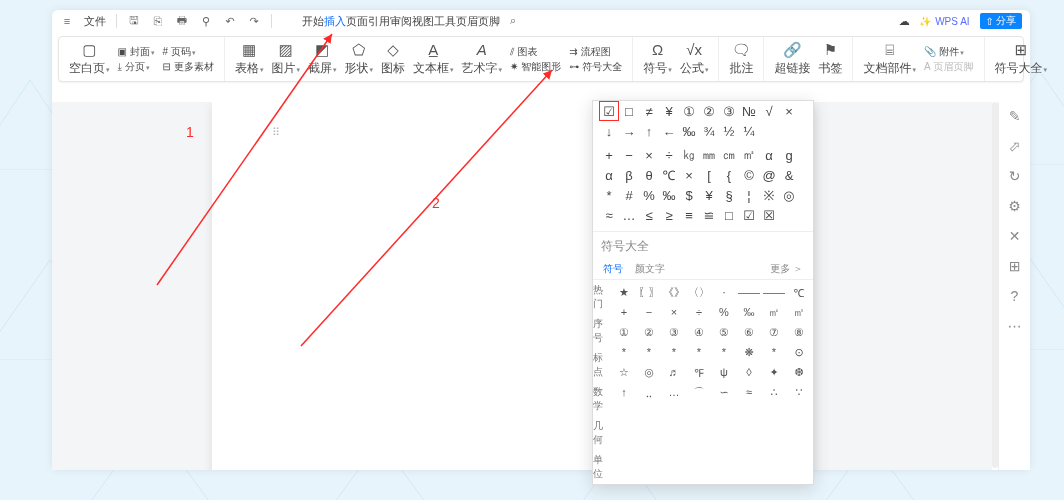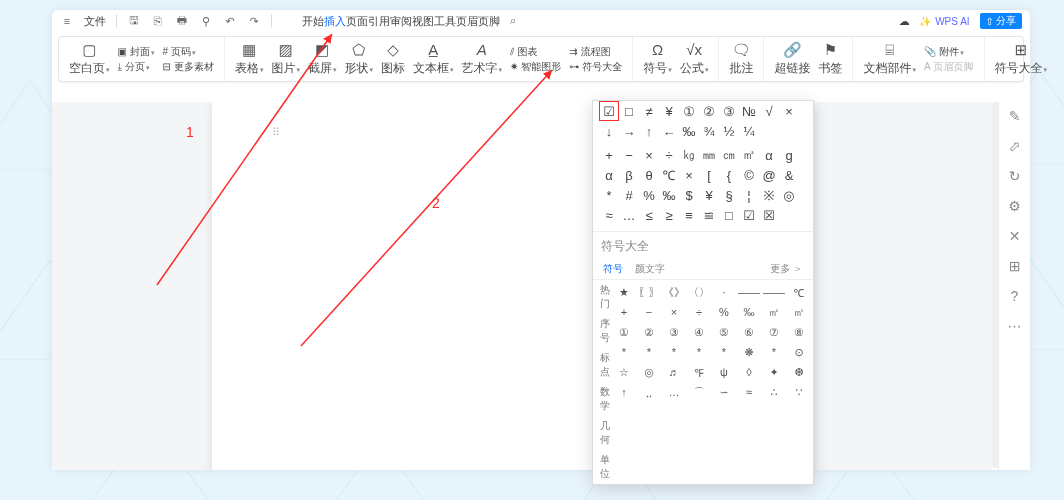--- a/index.html
+++ b/index.html
@@ -38,21 +38,21 @@
 .sym{width:20px;height:20px;display:flex;align-items:center;justify-content:center;font-size:13px;color:#444}
 .sym.first{border:1.5px solid #ff2a2a}
 .sym-sep{border-top:1px solid #eee;margin:2px 0}
 .symall{padding:4px 8px;color:#888;font-size:12px}
 .subtabs{display:flex;gap:12px;padding:3px 10px;font-size:10px;border-bottom:1px solid #eee;align-items:center}
 .subtabs .st{color:#888}
 .subtabs .st.active{color:#0a6cff}
 .subtabs .more{margin-left:auto;color:#888}
 .catpanel{display:flex}
 .catlist{width:34px;display:flex;flex-direction:column;font-size:10px;color:#777}
-.catlist div{padding:3px 0;text-align:right}
+.catlist div{padding:3px 0;text-align:left}
 .catgrid{flex:1;padding:2px 4px}
 .catgrid .row{display:flex;gap:5px;padding:1px 0}
 .catgrid .cell{width:20px;height:18px;display:flex;align-items:center;justify-content:center;font-size:11px;color:#555}
 </style>
 </head>
 <body>
 
 <svg class="bg-tri" style="left:-30px;top:80px" width="120" height="90">
     <polygon points="0,90 60,0 120,90" fill="none" stroke="#b9def5" stroke-width="1"></polygon>
   </svg>

